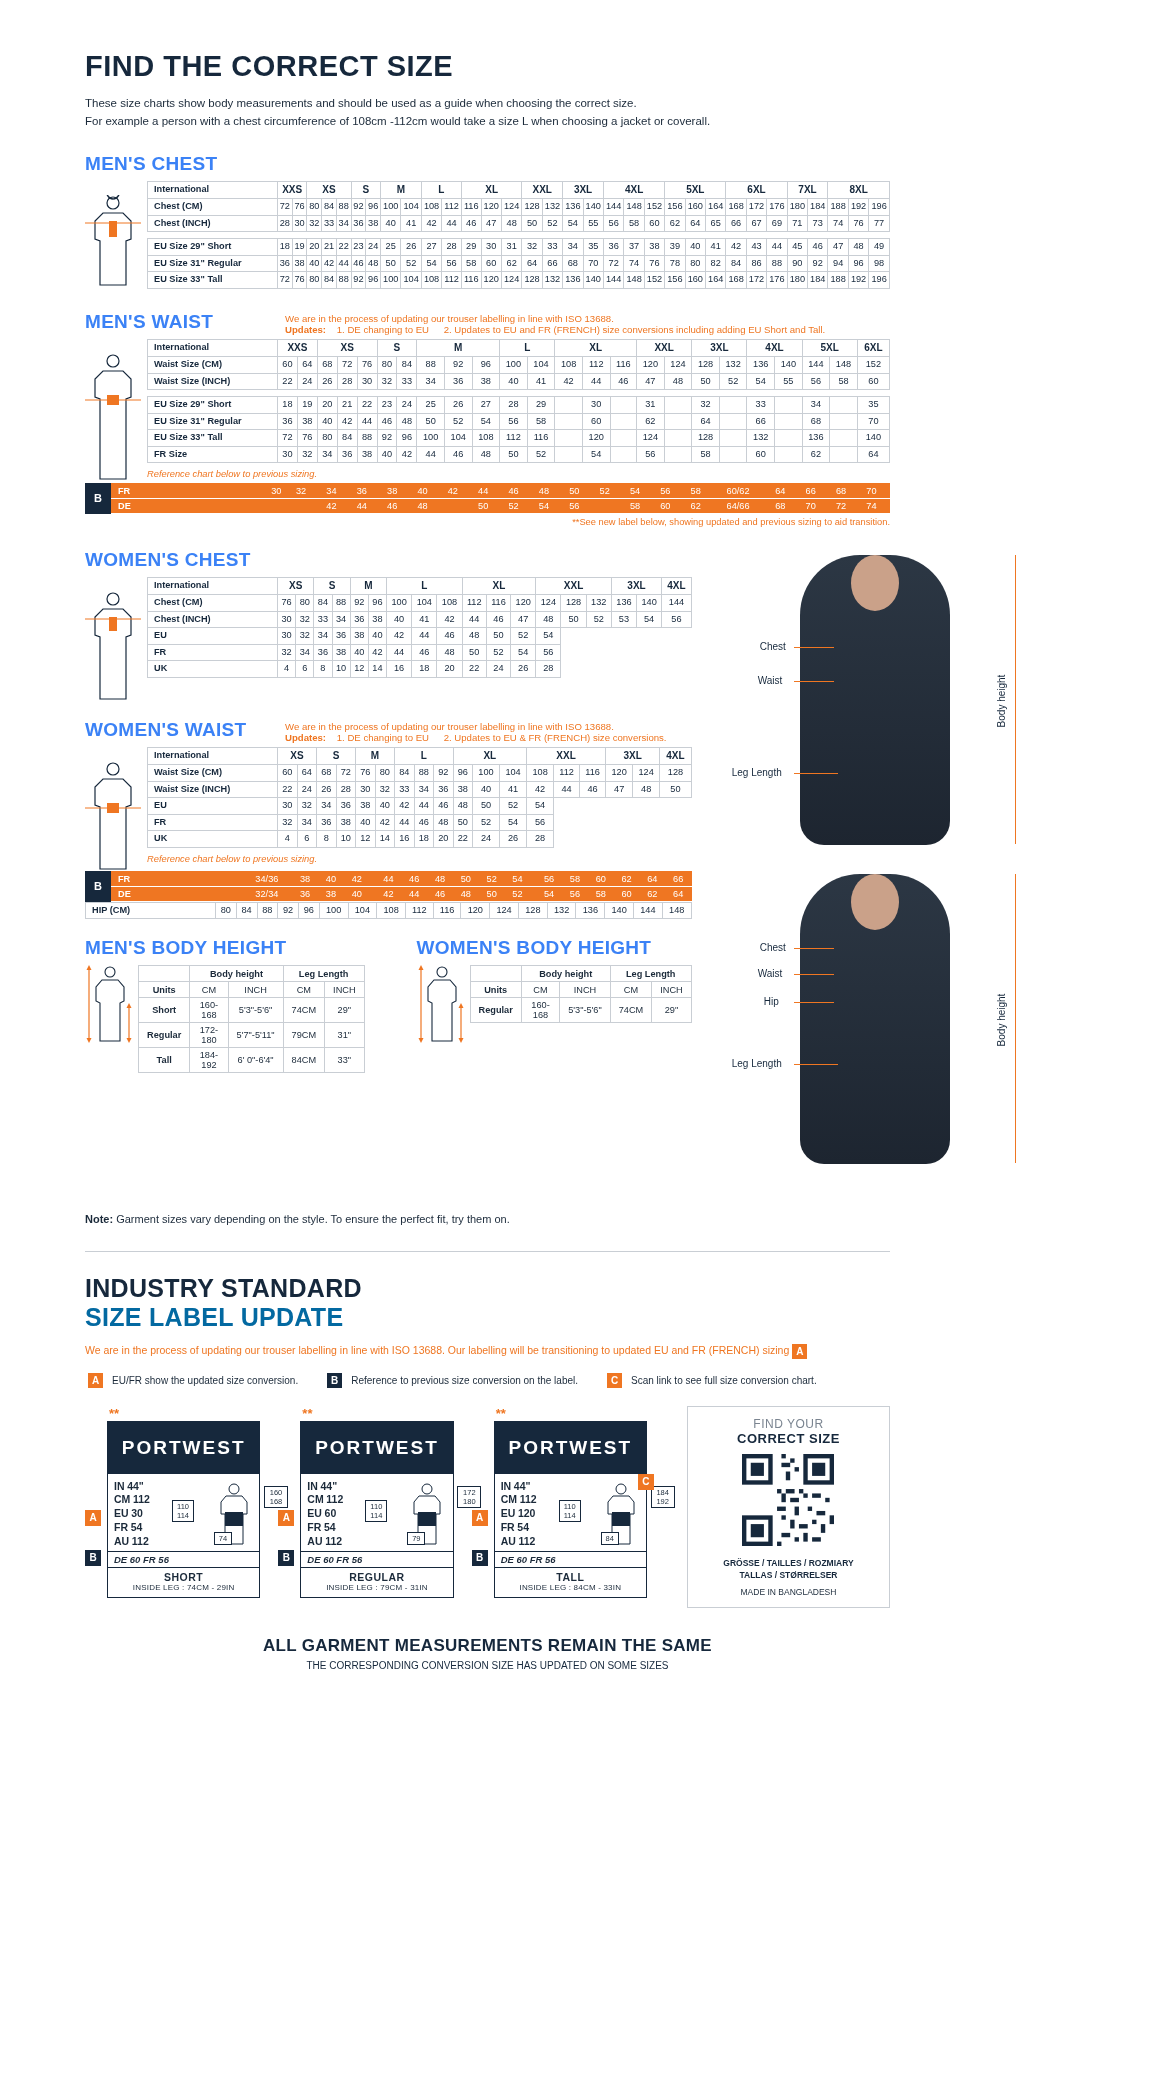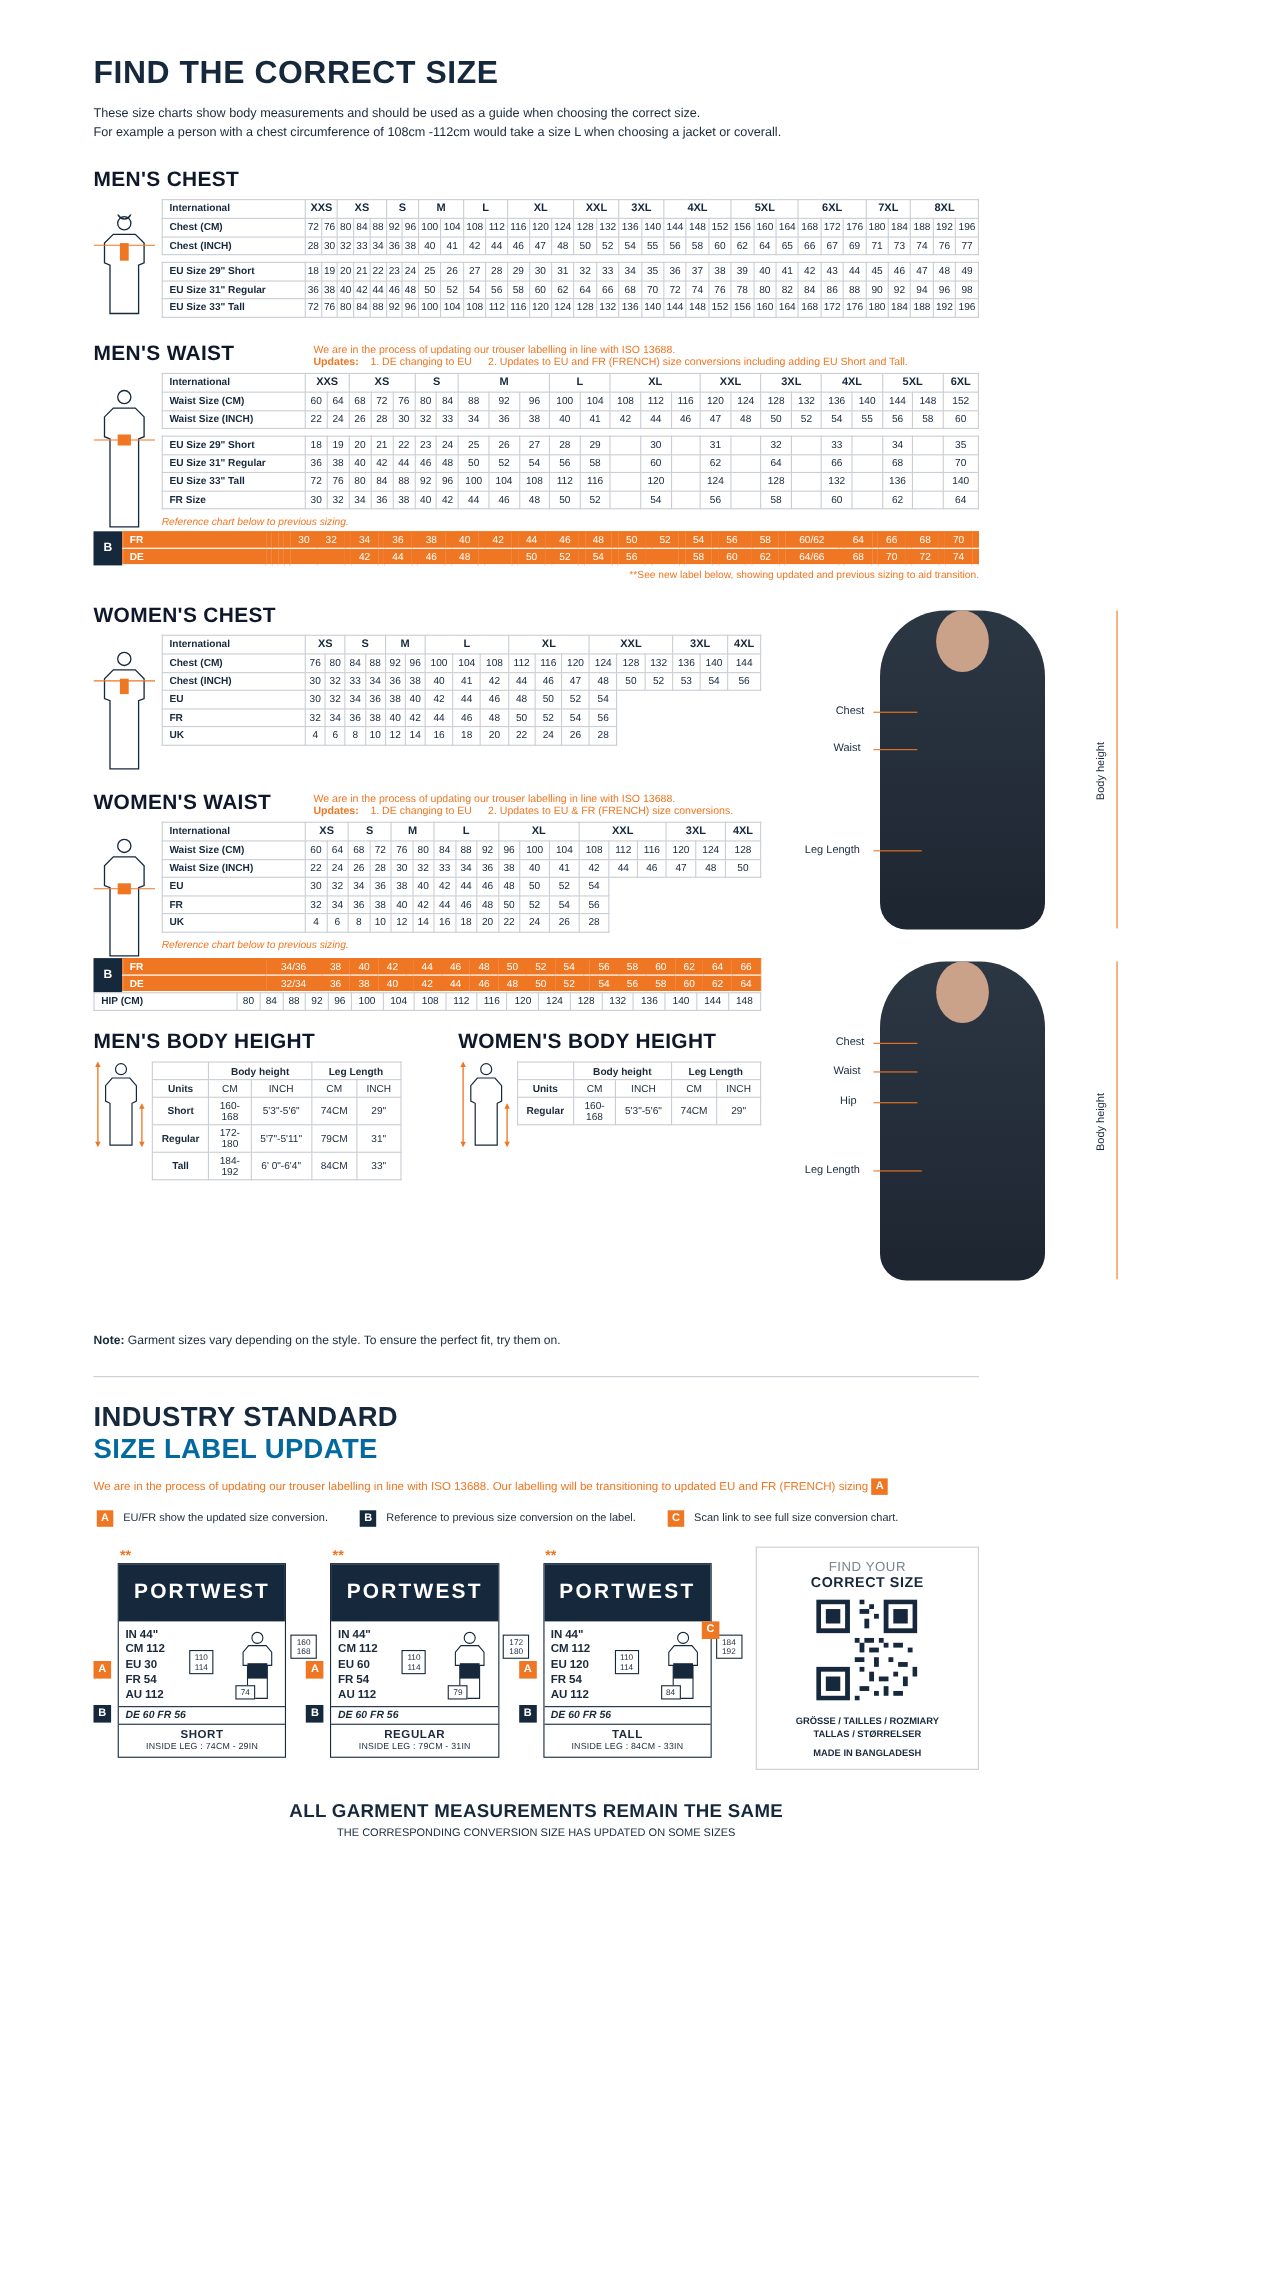--- a/index.html
+++ b/index.html
@@ -17,21 +17,21 @@
     letter-spacing: 0.5px;
     font-weight: bold;
     color: #16283c;
     margin: 10px 0 12px 0;
   }
   .intro { font-size: 11.5px; line-height: 1.55; color: #1b2a3a; margin-bottom: 22px; }
 
   h2.section-title {
     font-size: 19px;
     font-weight: bold;
-    color: #0f172a;
+    color: #3b82f6;
     letter-spacing: 0.3px;
     margin: 0 0 6px 0;
   }
 
   .sec-row { display: flex; align-items: flex-start; gap: 0; }
   .figure-col { width: 62px; flex: 0 0 62px; padding-top: 14px; }
   .table-col { flex: 1 1 auto; }
 
   table.size {
     border-collapse: collapse;
@@ -156,21 +156,21 @@
     color: #fff; font-weight: bold; font-size: 10px; display: flex;
     align-items: center; justify-content: center;
   }
   .badge-left.dark { background: #16283c; }
 
   .qr-card { width: 203px; border: 1px solid #c9ced4; padding: 10px 8px; text-align: center; position: relative; }
   .qr-title1 { font-size: 12px; color: #7a8490; letter-spacing: .5px; }
   .qr-title2 { font-size: 13px; font-weight: bold; color: #16283c; letter-spacing: .5px; margin-bottom: 8px; }
   .qr { width: 92px; height: 92px; margin: 0 auto 8px auto; }
   .qr-sub { font-size: 8.5px; font-weight: bold; color: #16283c; line-height: 1.4; }
-  .qr-made { font-size: 8.5px; font-weight: bold; margin-top: 6px; }
+  .qr-made { font-size: 8.5px; font-weight: normal; margin-top: 6px; }
   .badge-c { position: absolute; left: -27px; top: 68px; width: 16px; height: 16px;
              background: #ef7622; color: #fff; font-weight: bold; font-size: 10px;
              display: flex; align-items: center; justify-content: center; }
 
   .bottom-1 { text-align: center; font-weight: bold; font-size: 17px; color: #16283c; margin-top: 28px; letter-spacing: .3px; }
   .bottom-2 { text-align: center; font-size: 10px; color: #16283c; margin-top: 4px; }
 
   svg.person { display: block; }
 </style>
 </head>

